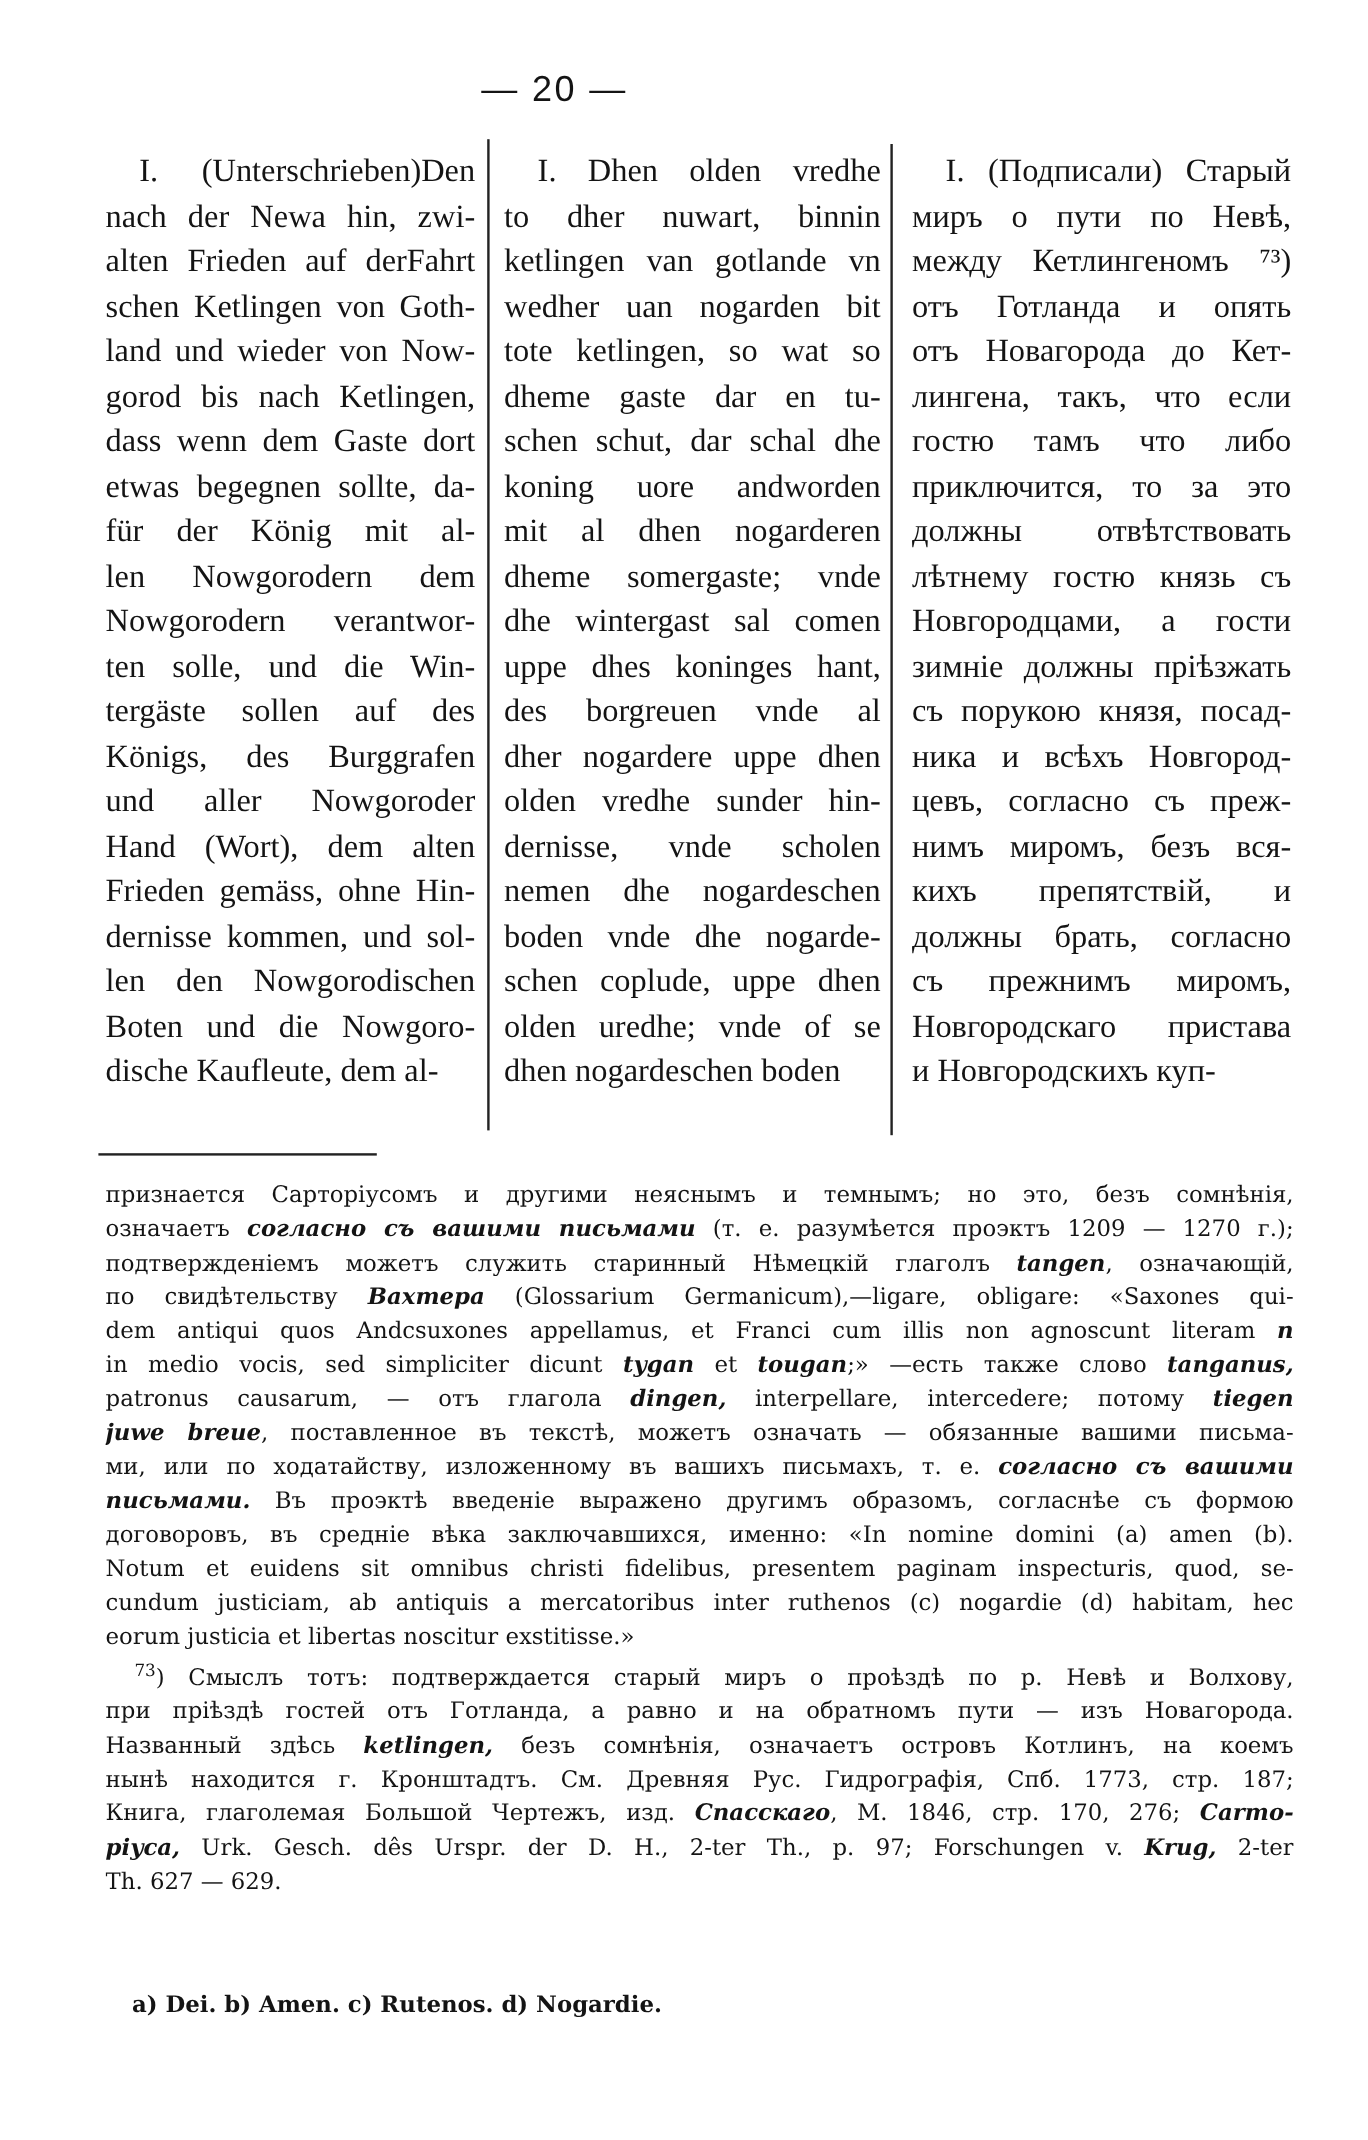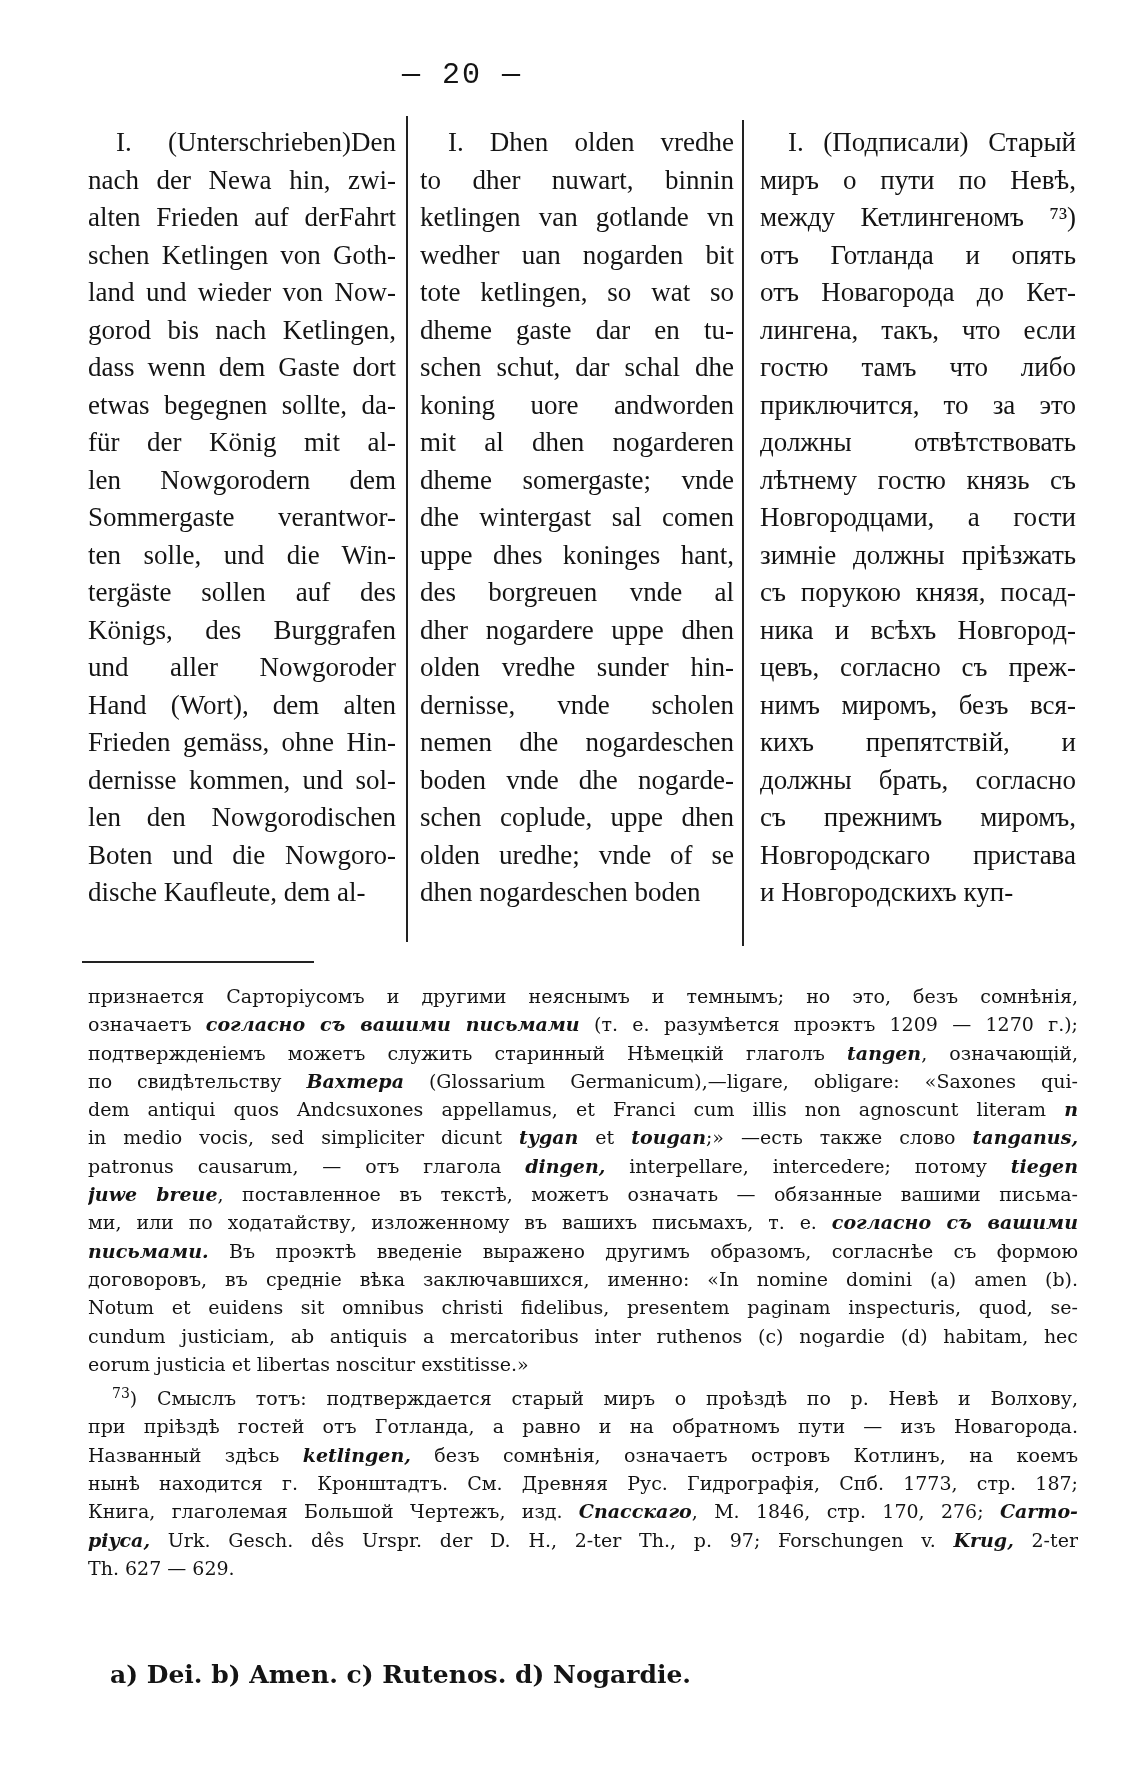--- a/index.html
+++ b/index.html
@@ -4,21 +4,21 @@
 <style>
   html, body { margin: 0; padding: 0; background: #ffffff; }
   body {
     width: 1140px; height: 1783px; position: relative; overflow: hidden;
     font-family: "DejaVu Serif", "Liberation Serif", serif;
     color: #141414;
   }
   .page-number {
     position: absolute; top: 58px; left: 0; width: 924px;
     text-align: center; font-size: 30px; letter-spacing: 2px;
-    font-family: Liberation Mono, monospace;
+    font-family: Liberation Sans, sans-serif;
   }
   .columns {
     position: absolute; top: 124px; left: 82px; width: 998px; height: 820px;
   }
   .col {
     position: absolute; top: 0; height: 820px;
   }
   .col .line {
     display: block; height: 37.5px; line-height: 37.5px;
     font-size: 27px; white-space: nowrap;
@@ -49,42 +49,42 @@
     text-align: justify; text-align-last: justify; overflow: hidden;
   }
   .fn-line.last { text-align-last: left; }
   .fn-line.indent { text-indent: 24px; }
   .fn-line.gap { margin-top: 6px; }
   .it { font-style: italic; font-weight: bold; }
   .bd { font-weight: normal; }
   sup { font-size: 14px; line-height: 0; vertical-align: super; }
   .letter-notes {
     position: absolute; top: 1660px; left: 110px;
-    font-size: 25px; font-weight: bold;
+    font-size: 19px; font-weight: bold;
     font-family: "DejaVu Serif", serif;
   }
 </style>
 </head>
 <body>
 
 <div class="page-number">— 20 —</div>
 
 <div class="columns">
   <div class="col" id="col-1">
       <span class="line first">I. (Unterschrieben)Den</span>
       <span class="line">nach der Newa hin, zwi-</span>
       <span class="line">alten Frieden auf derFahrt</span>
       <span class="line">schen Ketlingen von Goth-</span>
       <span class="line">land und wieder von Now-</span>
       <span class="line">gorod bis nach Ketlingen,</span>
       <span class="line">dass wenn dem Gaste dort</span>
       <span class="line">etwas begegnen sollte, da-</span>
       <span class="line">für der König mit al-</span>
       <span class="line">len Nowgorodern dem</span>
-      <span class="line">Sommergaste verantwor-</span>
+      <span class="line">Nowgorodern verantwor-</span>
       <span class="line">ten solle, und die Win-</span>
       <span class="line">tergäste sollen auf des</span>
       <span class="line">Königs, des Burggrafen</span>
       <span class="line">und aller Nowgoroder</span>
       <span class="line">Hand (Wort), dem alten</span>
       <span class="line">Frieden gemäss, ohne Hin-</span>
       <span class="line">dernisse kommen, und sol-</span>
       <span class="line">len den Nowgorodischen</span>
       <span class="line">Boten und die Nowgoro-</span>
       <span class="line last">dische Kaufleute, dem al-</span>

